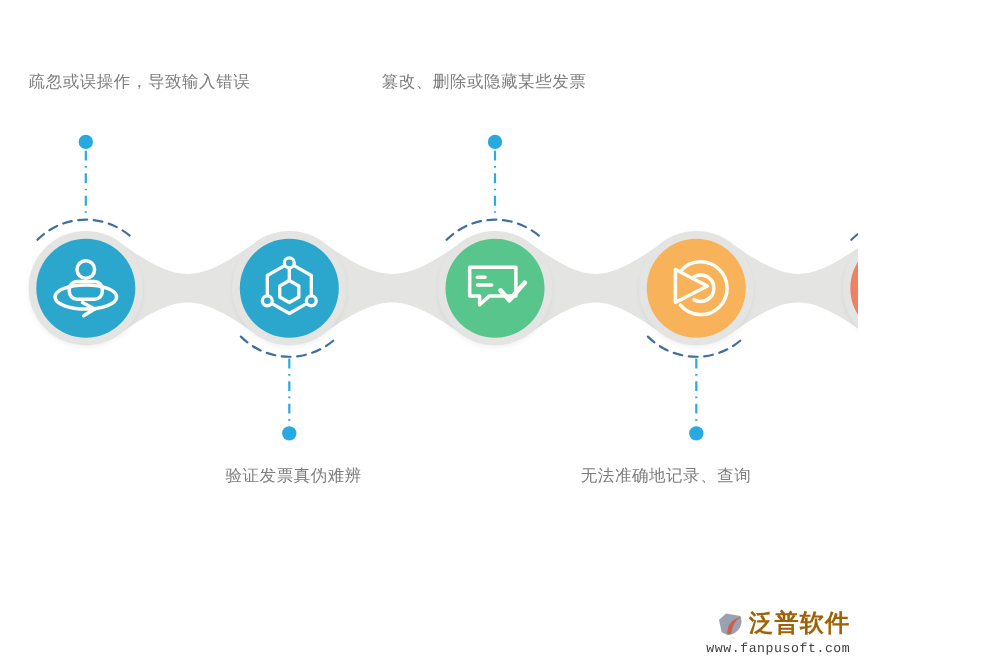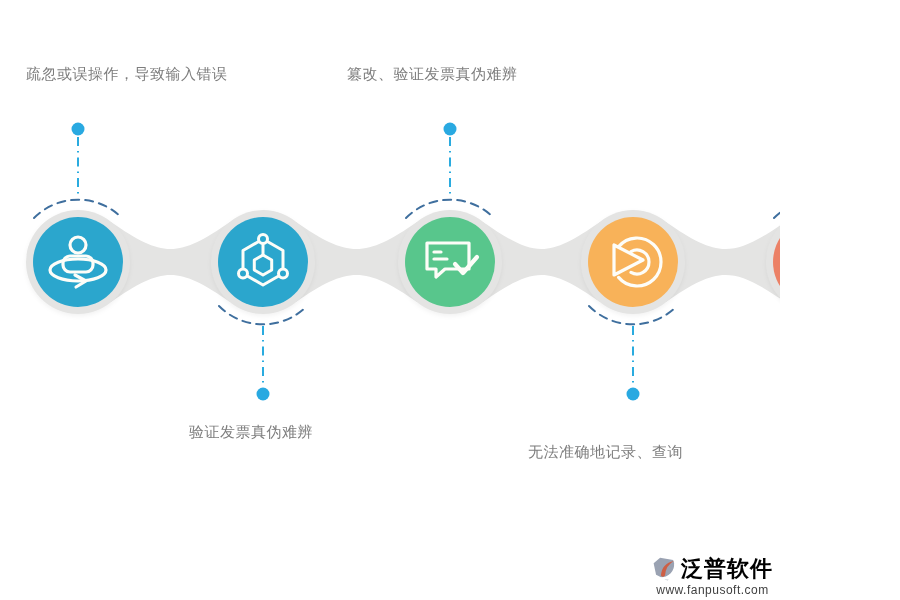--- a/index.html
+++ b/index.html
@@ -1,30 +1,30 @@
 <!DOCTYPE html>
 <html><head>
 <meta charset="utf-8">
 <style>
   html,body{margin:0;padding:0;background:#fff;}
   .stage{position:relative;width:780px;height:600px;background:#ffffff;overflow:hidden;
-         font-family:Liberation Sans, sans-serif;}
+         font-family:Liberation Mono, monospace;}
   .diagram-svg{position:absolute;left:0;top:0;}
   .label{position:absolute;font-size:15px;color:#7d7d7d;letter-spacing:.5px;white-space:nowrap;}
   .label-t1{left:26px;top:65px;}
   .label-t2{left:347px;top:65px;}
   .label-t3{left:633px;top:65px;}
-  .label-b1{left:189px;top:423px;}
-  .label-b2{left:528px;top:423px;margin-top:20px;}
+  .label-b1{left:205px;top:423px;}
+  .label-b2{left:528px;top:423px;}
   .icon{fill:none;stroke-width:3.2;stroke-linecap:round;stroke-linejoin:round;}
   .chain-part{stroke:none;}
   .ringshadow{filter:drop-shadow(0 2px 2px rgba(0,0,0,0.05));}
   .branding{position:absolute;right:7px;bottom:3px;display:inline-block;text-align:center;}
   .brand-row{display:flex;align-items:center;justify-content:flex-end;gap:3px;}
-  .brand-name{font-size:22px;font-weight:bold;color:#000000;letter-spacing:1px;line-height:24px;}
+  .brand-name{font-size:22px;font-weight:bold;color:#a16207;letter-spacing:1px;line-height:24px;}
   .brand-url{font-size:12px;color:#404040;letter-spacing:.5px;line-height:14px;margin-top:1px;}
 </style>
 </head>
 <body>
 
 <div class="stage">
 
   <svg class="diagram-svg" width="900" height="600" viewBox="0 0 900 600">
 
     <g>
@@ -104,21 +104,21 @@
       <circle cx="78" cy="129" r="6.5" fill="#29a9e1"></circle>
       <circle cx="450" cy="129" r="6.5" fill="#29a9e1"></circle>
       <circle cx="818" cy="129" r="6.5" fill="#29a9e1"></circle>
       <circle cx="263" cy="394" r="6.5" fill="#29a9e1"></circle>
       <circle cx="633" cy="394" r="6.5" fill="#29a9e1"></circle>
     </g>
   </svg>
 
   <div class="label label-t1">疏忽或误操作，导致输入错误</div>
   <div class="label label-b1">验证发票真伪难辨</div>
-  <div class="label label-t2">篡改、验证发票真伪难辨</div>
+  <div class="label label-t2">篡改、删除或隐藏某些发票</div>
   <div class="label label-b2">无法准确地记录、查询</div>
 
   <div class="branding">
     <div class="brand-row">
       <svg width="26" height="26" viewBox="0 0 32 32">
         <path d="M 10 2 L 26 5 L 30 17 L 19 30 L 5 23 L 2 9 Z" fill="#9aa2b2"></path>
         <path d="M 10 26 A 12 12 0 0 0 27 8 A 15.5 15.5 0 0 1 10 26" fill="#ffffff"></path>
         <path d="M 11 24 Q 12 9 27 6 Q 17 11 16 24 Q 13 27 11 24 Z" fill="#cd5f45"></path>
       </svg>
       <span class="brand-name">泛普软件</span>

